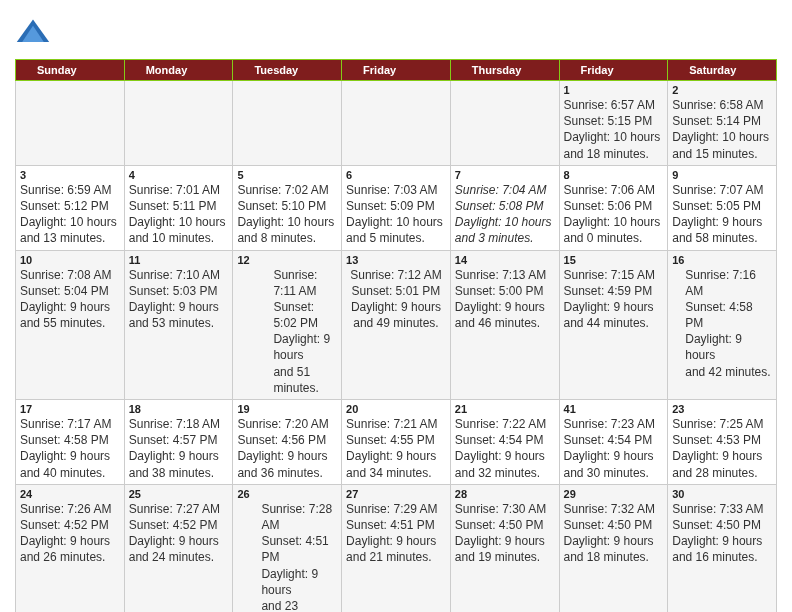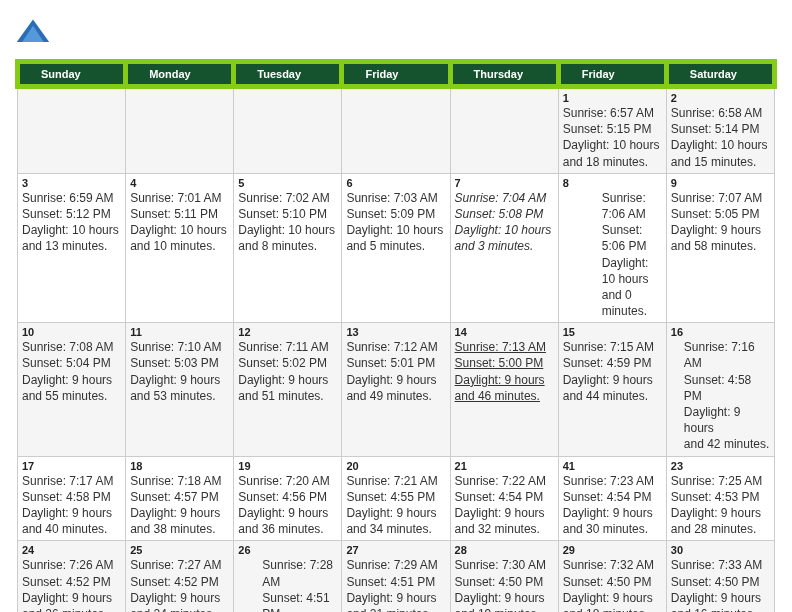--- a/index.html
+++ b/index.html
@@ -57,26 +57,26 @@
     .location {
       font-size: 14px;
       color: #555;
     }
     .calendar {
       width: 100%;
       border-collapse: collapse;
       table-layout: fixed;
     }
     .calendar thead th {
-      background-color: #14532d;
+      background-color: #7f1d1d;
       color: #fff;
       font-size: 11px;
       font-weight: bold;
       padding: 4px 21px;
-      border: 5px solid #84cc16;
+      border: 1px solid #84cc16;
       text-align: left;
     }
     .calendar tbody td {
       border: 1px solid #ccc;
       vertical-align: top;
       padding: 3px 4px;
       font-size: 9.5px;
       color: #222;
       height: 78px;
       background: #fff;
@@ -188,21 +188,21 @@
           </td>
           <td>
             <span class="day-number">7</span>
             <div class="day-info" style="white-space: pre-line; font-style: italic;">Sunrise: 7:04 AM
 Sunset: 5:08 PM
 Daylight: 10 hours
 and 3 minutes.</div>
           </td>
           <td>
             <span class="day-number">8</span>
-            <div class="day-info" style="white-space: pre-line; margin-left: 39px;">Sunrise: 7:06 AM
+            <div class="day-info" style="white-space: pre-line;">Sunrise: 7:06 AM
 Sunset: 5:06 PM
 Daylight: 10 hours
 and 0 minutes.</div>
           </td>
           <td>
             <span class="day-number">9</span>
             <div class="day-info" style="white-space: pre-line;">Sunrise: 7:07 AM
 Sunset: 5:05 PM
 Daylight: 9 hours
 and 58 minutes.</div>
@@ -218,35 +218,35 @@
           </td>
           <td>
             <span class="day-number">11</span>
             <div class="day-info" style="white-space: pre-line;">Sunrise: 7:10 AM
 Sunset: 5:03 PM
 Daylight: 9 hours
 and 53 minutes.</div>
           </td>
           <td>
             <span class="day-number">12</span>
-            <div class="day-info" style="white-space: pre-line;">Sunrise: 7:11 AM
+            <div class="day-info" style="white-space: pre-line; margin-left: 36px;">Sunrise: 7:11 AM
 Sunset: 5:02 PM
 Daylight: 9 hours
 and 51 minutes.</div>
           </td>
           <td>
             <span class="day-number">13</span>
-            <div class="day-info" style="white-space: pre-line;">Sunrise: 7:12 AM
+            <div class="day-info" style="white-space: pre-line; text-align: center;">Sunrise: 7:12 AM
 Sunset: 5:01 PM
 Daylight: 9 hours
 and 49 minutes.</div>
           </td>
           <td>
             <span class="day-number">14</span>
-            <div class="day-info" style="white-space: pre-line; text-decoration: underline;">Sunrise: 7:13 AM
+            <div class="day-info" style="white-space: pre-line;">Sunrise: 7:13 AM
 Sunset: 5:00 PM
 Daylight: 9 hours
 and 46 minutes.</div>
           </td>
           <td>
             <span class="day-number">15</span>
             <div class="day-info" style="white-space: pre-line;">Sunrise: 7:15 AM
 Sunset: 4:59 PM
 Daylight: 9 hours
 and 44 minutes.</div>

